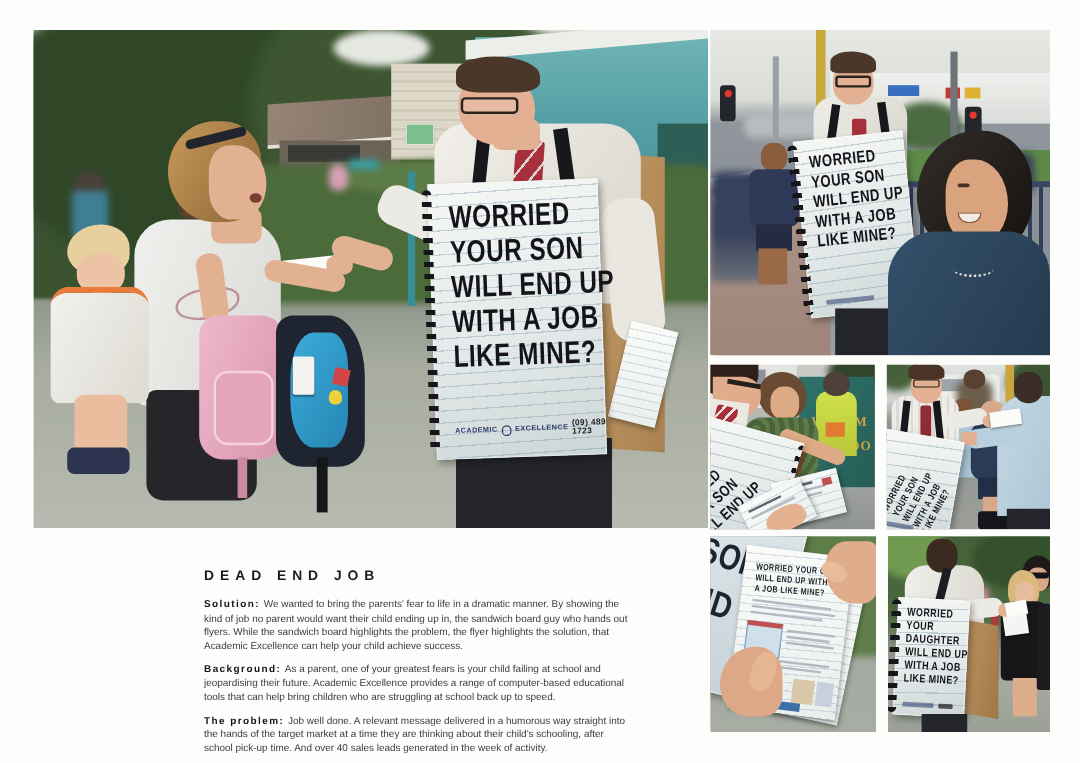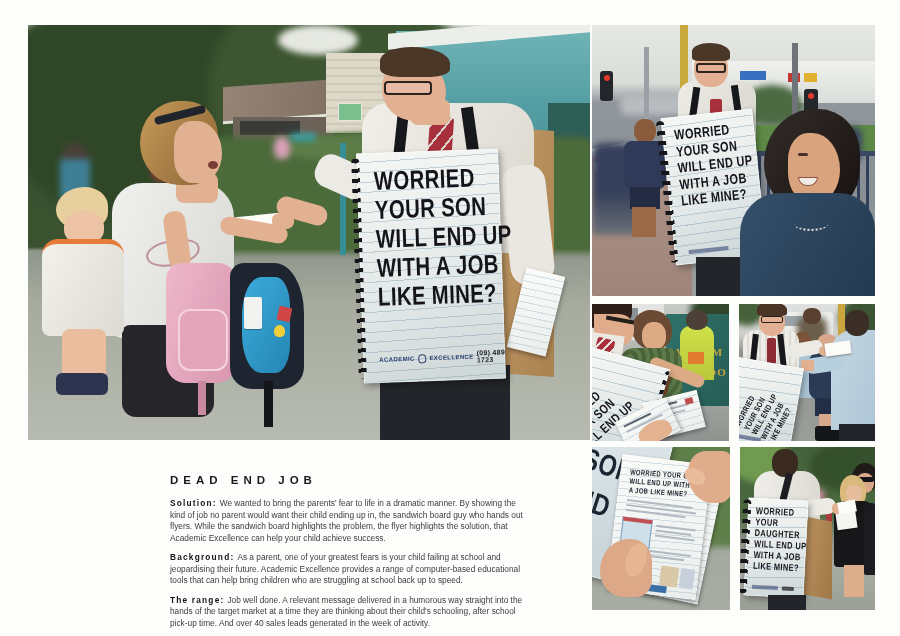--- a/index.html
+++ b/index.html
@@ -364,17 +364,17 @@
 
   <div class="copy">
     <h1>DEAD END JOB</h1>
     <p>
       <span class="lead">Solution:</span><span>We wanted to bring the parents' fear to life in a dramatic manner. By showing the kind of job no parent would want their child ending up in, the sandwich board guy who hands out flyers. While the sandwich board highlights the problem, the flyer highlights the solution, that Academic Excellence can help your child achieve success.</span>
     </p>
     <p>
       <span class="lead">Background:</span><span>As a parent, one of your greatest fears is your child failing at school and jeopardising their future. Academic Excellence provides a range of computer-based educational tools that can help bring children who are struggling at school back up to speed.</span>
     </p>
     <p>
-      <span class="lead">The range:</span><span>Job well done. A relevant message delivered in a humorous way straight into the hands of the target market at a time they are thinking about their child's schooling, after school pick-up time. And over 40 sales leads generated in the week of activity.</span>
+      <span class="lead">The problem:</span><span>Job well done. A relevant message delivered in a humorous way straight into the hands of the target market at a time they are thinking about their child's schooling, after school pick-up time. And over 40 sales leads generated in the week of activity.</span>
     </p>
   </div>
 
 </div>
 
 </body></html>

